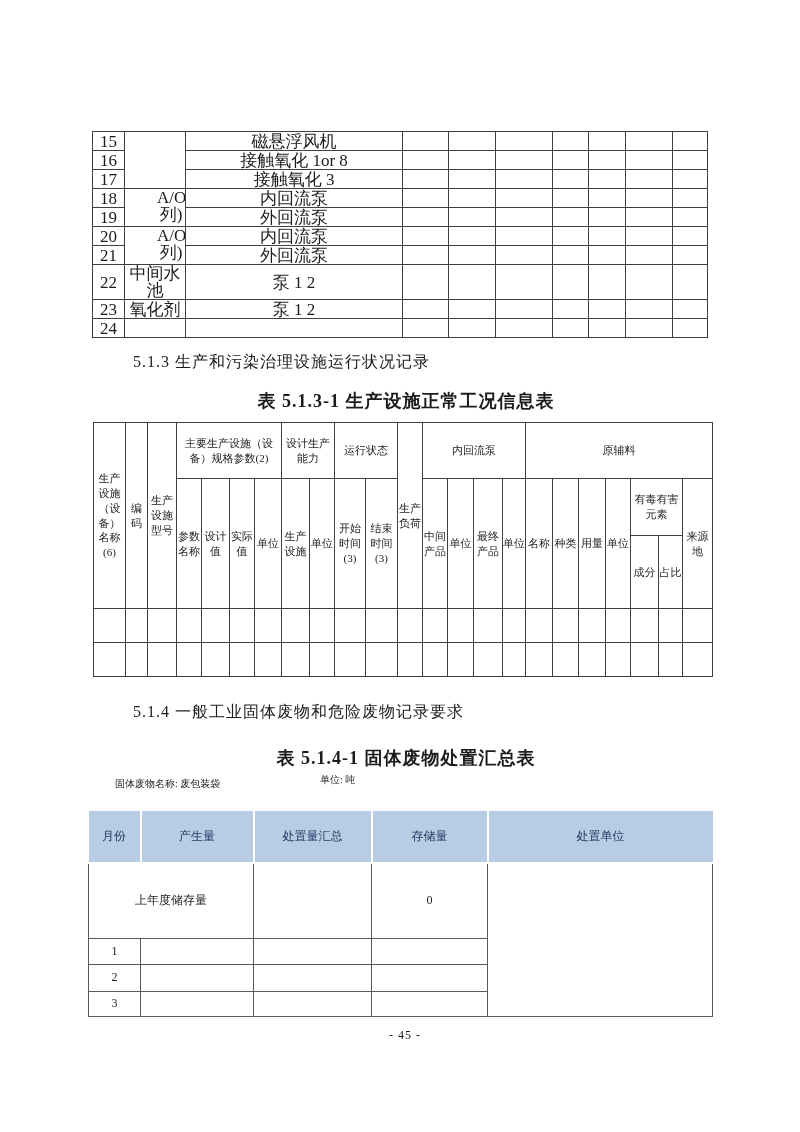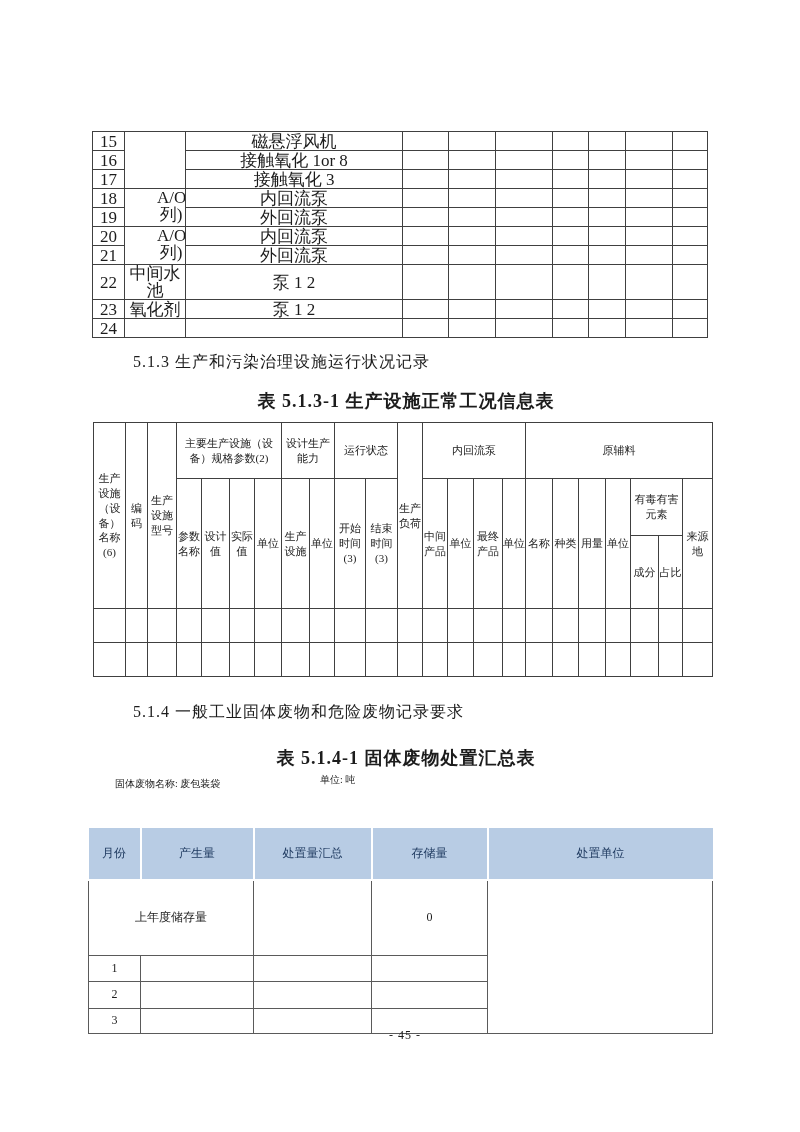--- a/index.html
+++ b/index.html
@@ -26,21 +26,21 @@
   .t513 td { text-align:center; vertical-align:middle; word-break:break-all; line-height:1.35; padding:1px 0; }
   .t513 tr.hr1 td { height:56px; }
   .t513 tr.hr2 td { height:57px; }
   .t513 tr.hr3 td { height:73px; }
   .t513 tr.bd td { height:34px; }
 
   
   .lbl { position:absolute; font-size:10px; white-space:nowrap; }
 
   
-  .t514 { left:88px; top:828px; width:624px; font-size:12px; }
+  .t514 { left:88px; top:811px; width:624px; font-size:12px; }
   .t514 td { border:1px solid #5a5a5a; text-align:center; vertical-align:middle; }
   .t514 tr.bh td {
     background:#b8cce4; color:#1f3a60; height:52px;
     border:none; border-left:2px solid #ffffff; border-bottom:2px solid #ffffff;
   }
   .t514 tr.bh td:first-child { border-left:none; }
   .t514 tr.py td { height:75px; }
   .t514 tr.m1 td { height:26px; }
   .t514 tr.m2 td { height:27px; }
   .t514 tr.m3 td { height:25px; }

